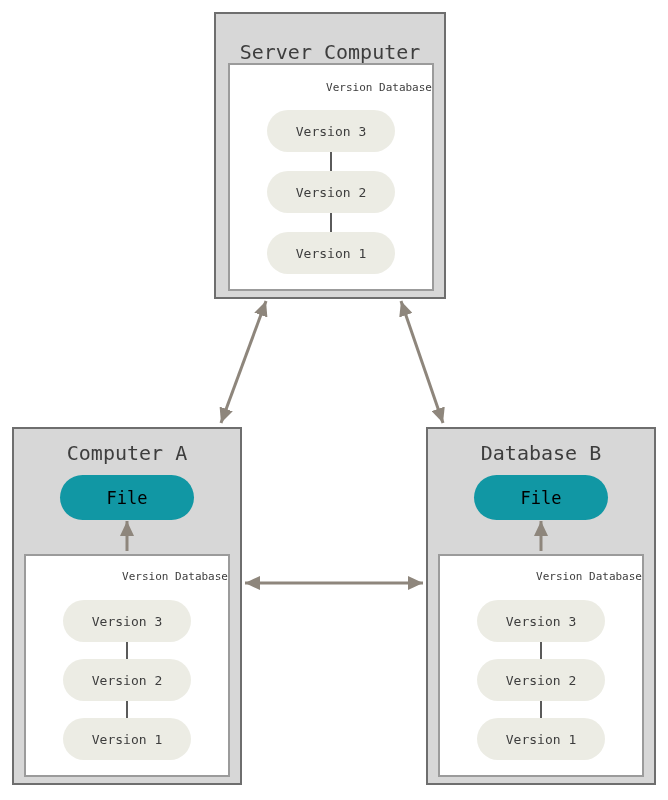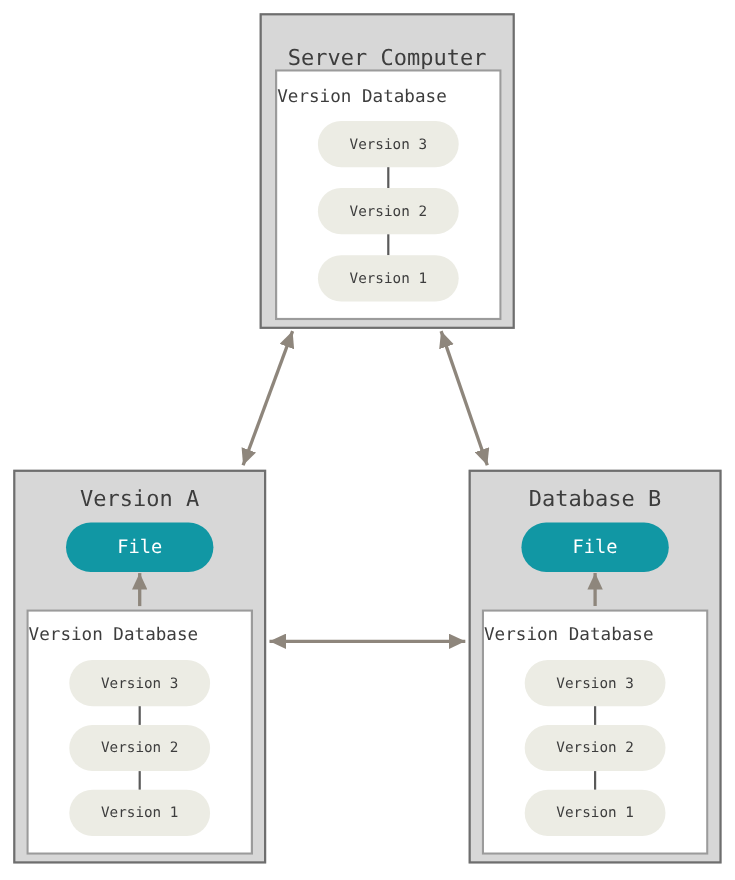--- a/index.html
+++ b/index.html
@@ -30,22 +30,22 @@
   .inner-box {
     position: absolute;
     background: #ffffff;
     border: 2px solid #9b9b9b;
     box-sizing: border-box;
   }
   .db-label {
     position: absolute;
     left: 0;
     width: 100%;
-    text-align: left;
-    font-size: 16px;
+    text-align: right;
+    font-size: 11px;
     line-height: 22px;
     white-space: nowrap;
   }
   .pill {
     position: absolute;
     left: 50%;
     transform: translateX(-50%);
     width: 128px;
     height: 42px;
     border-radius: 21px;
@@ -64,36 +64,36 @@
     background: #5a5a5a;
   }
   .file-pill {
     position: absolute;
     left: 50%;
     transform: translateX(-50%);
     width: 134px;
     height: 45px;
     border-radius: 23px;
     background: #1197a4;
-    color: #ffffff;
+    color: #000000;
     display: flex;
     align-items: center;
     justify-content: center;
     font-size: 17px;
   }
   svg.overlay {
     position: absolute;
     left: 0; top: 0;
     width: 668px; height: 800px;
     pointer-events: none;
   }
   svg.overlay line { stroke: #8e867c; stroke-width: 3; }
 
   
-  #server { left: 236px; top: 12px; width: 232px; height: 287px; padding-left: 37px; }
+  #server { left: 214px; top: 12px; width: 232px; height: 287px; padding-left: 37px; }
   #server .box-title { top: 26px; }
   #server .inner-box { left: 12px; top: 49px; width: 206px; height: 228px; }
   #server .db-label { top: 12px; }
   #server .pill-v3 { top: 45px; }
   #server .conn-1 { top: 87px; height: 19px; }
   #server .pill-v2 { top: 106px; }
   #server .conn-2 { top: 148px; height: 19px; }
   #server .pill-v1 { top: 167px; }
 
   
@@ -121,21 +121,21 @@
       <div class="db-label">Version Database</div>
       <div class="pill pill-v3">Version 3</div>
       <div class="connector conn-1"></div>
       <div class="pill pill-v2">Version 2</div>
       <div class="connector conn-2"></div>
       <div class="pill pill-v1">Version 1</div>
     </div>
   </div>
 
   <div id="computer-a" class="outer-box client">
-    <div class="box-title">Version A</div>
+    <div class="box-title">Computer A</div>
     <div class="file-pill">File</div>
     <div class="inner-box">
       <div class="db-label">Version Database</div>
       <div class="pill pill-v3">Version 3</div>
       <div class="connector conn-1"></div>
       <div class="pill pill-v2">Version 2</div>
       <div class="connector conn-2"></div>
       <div class="pill pill-v1">Version 1</div>
     </div>
   </div>

